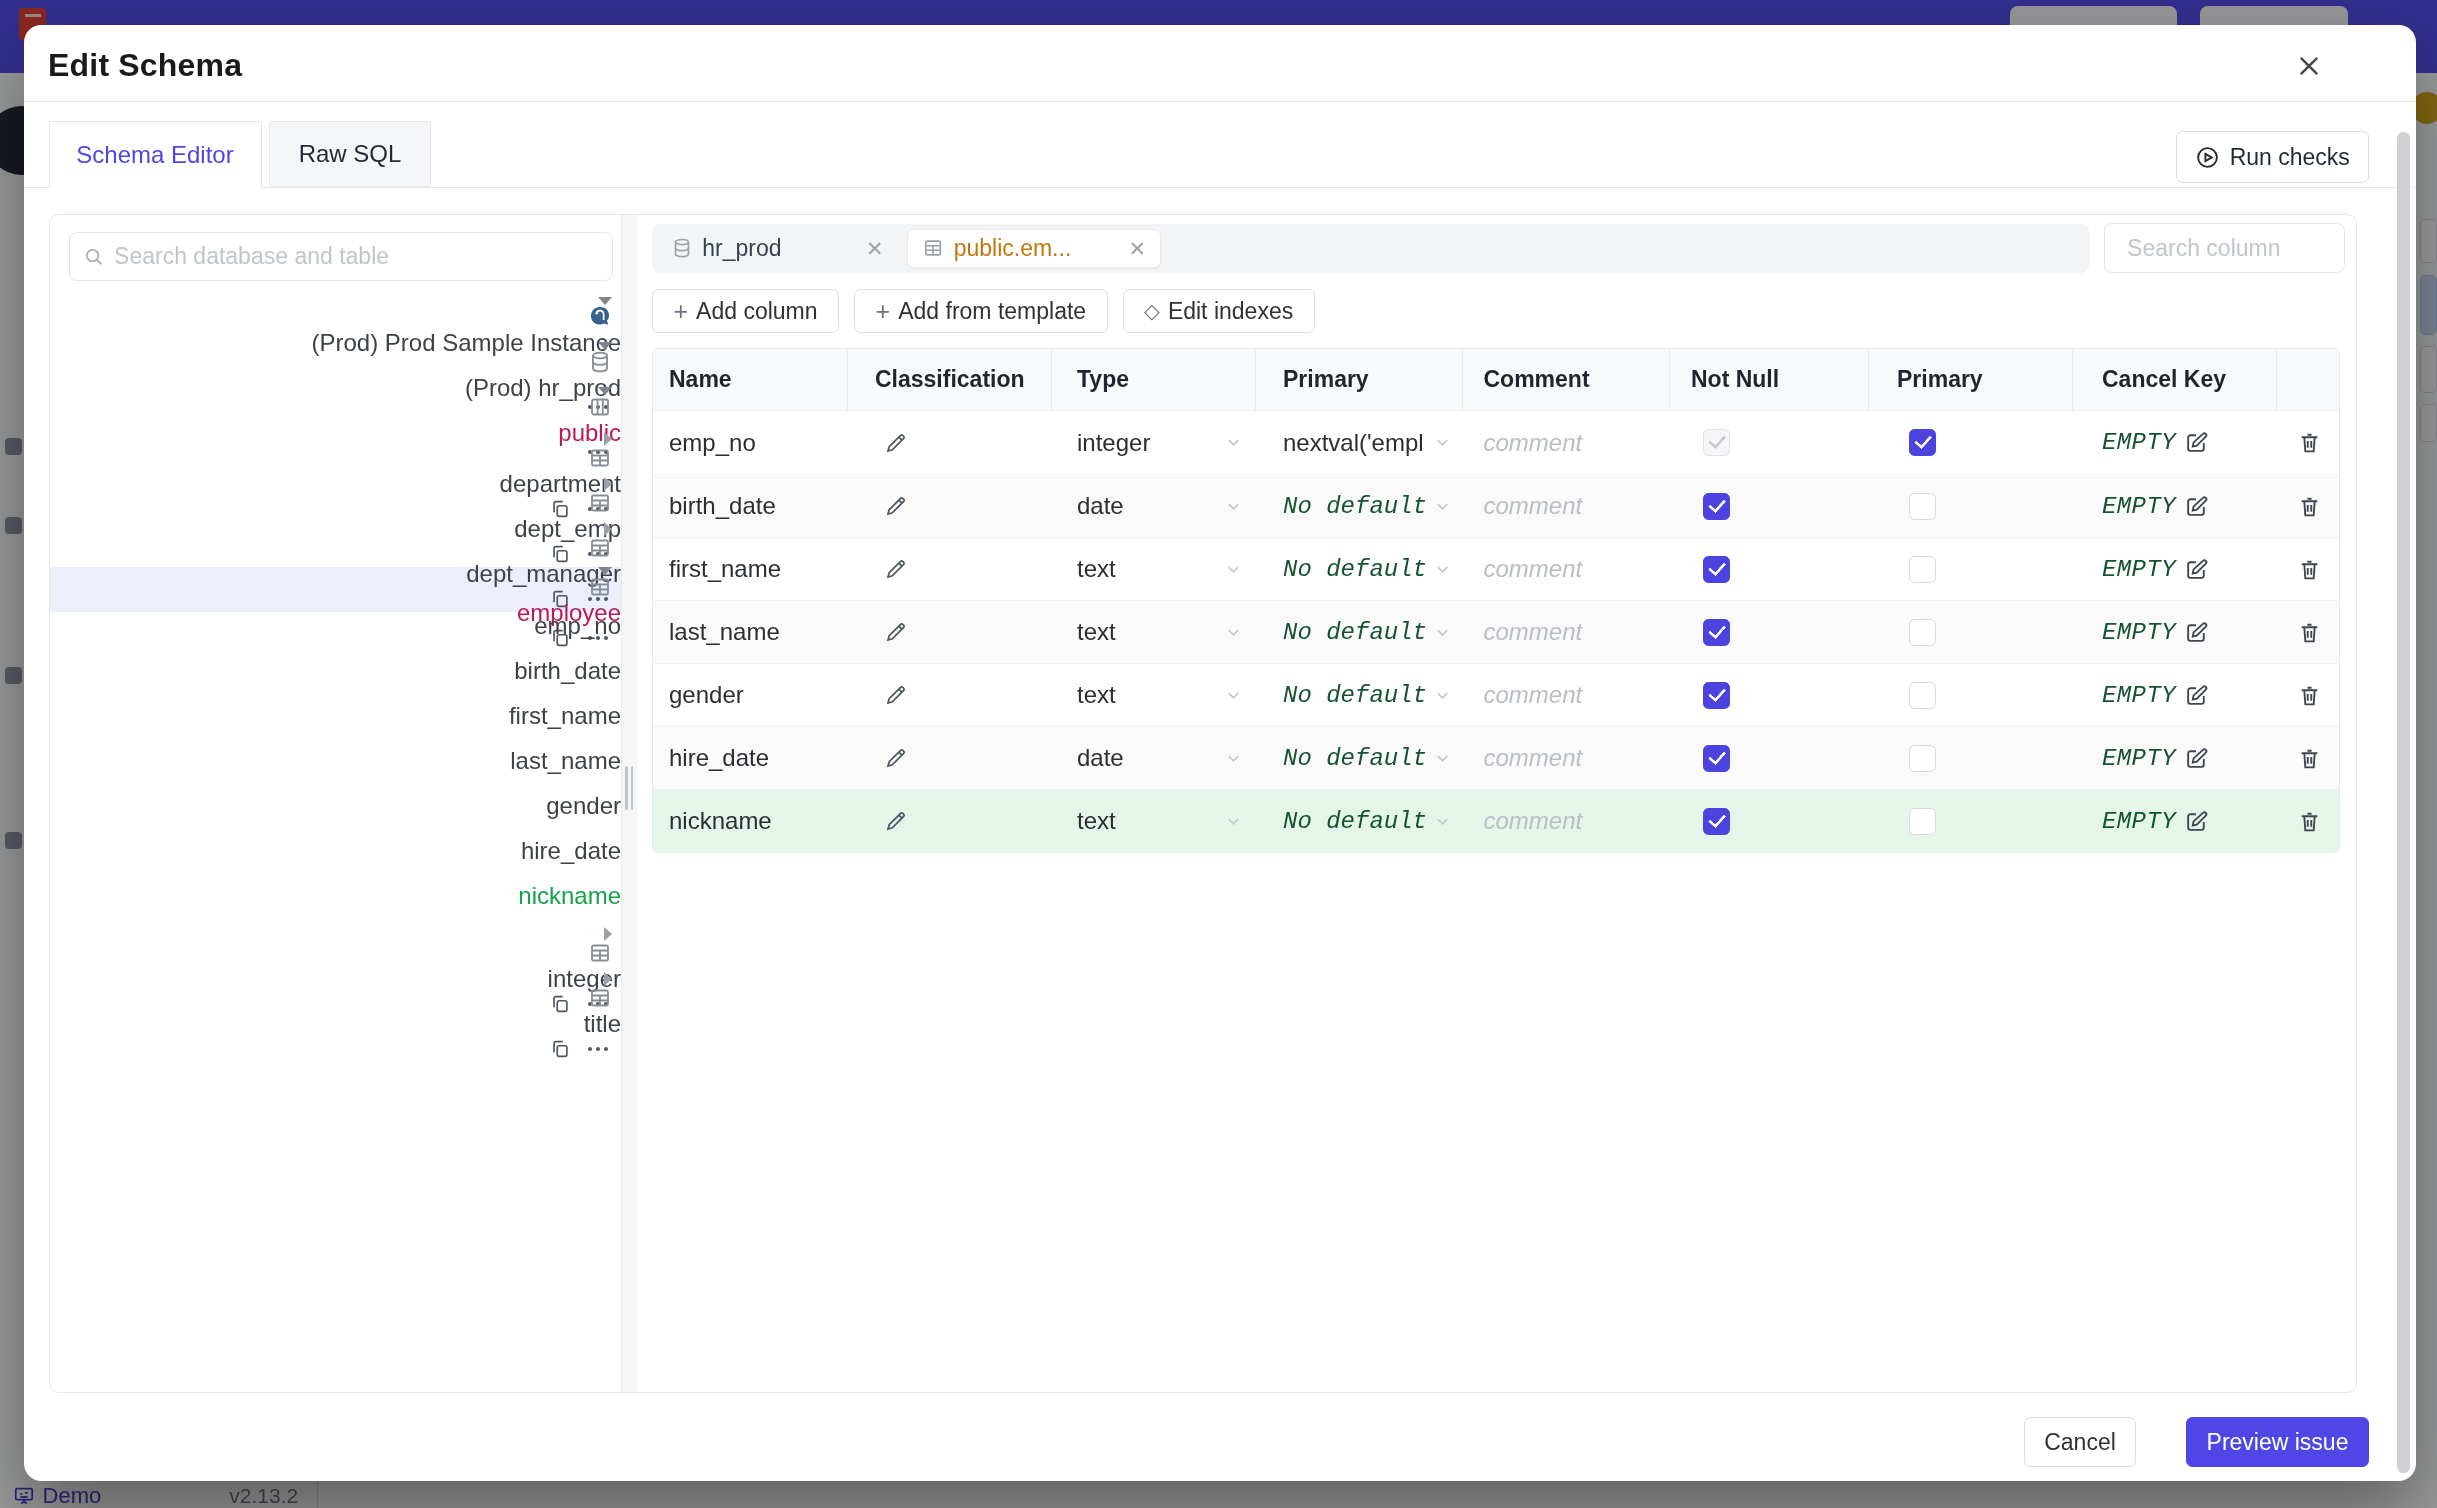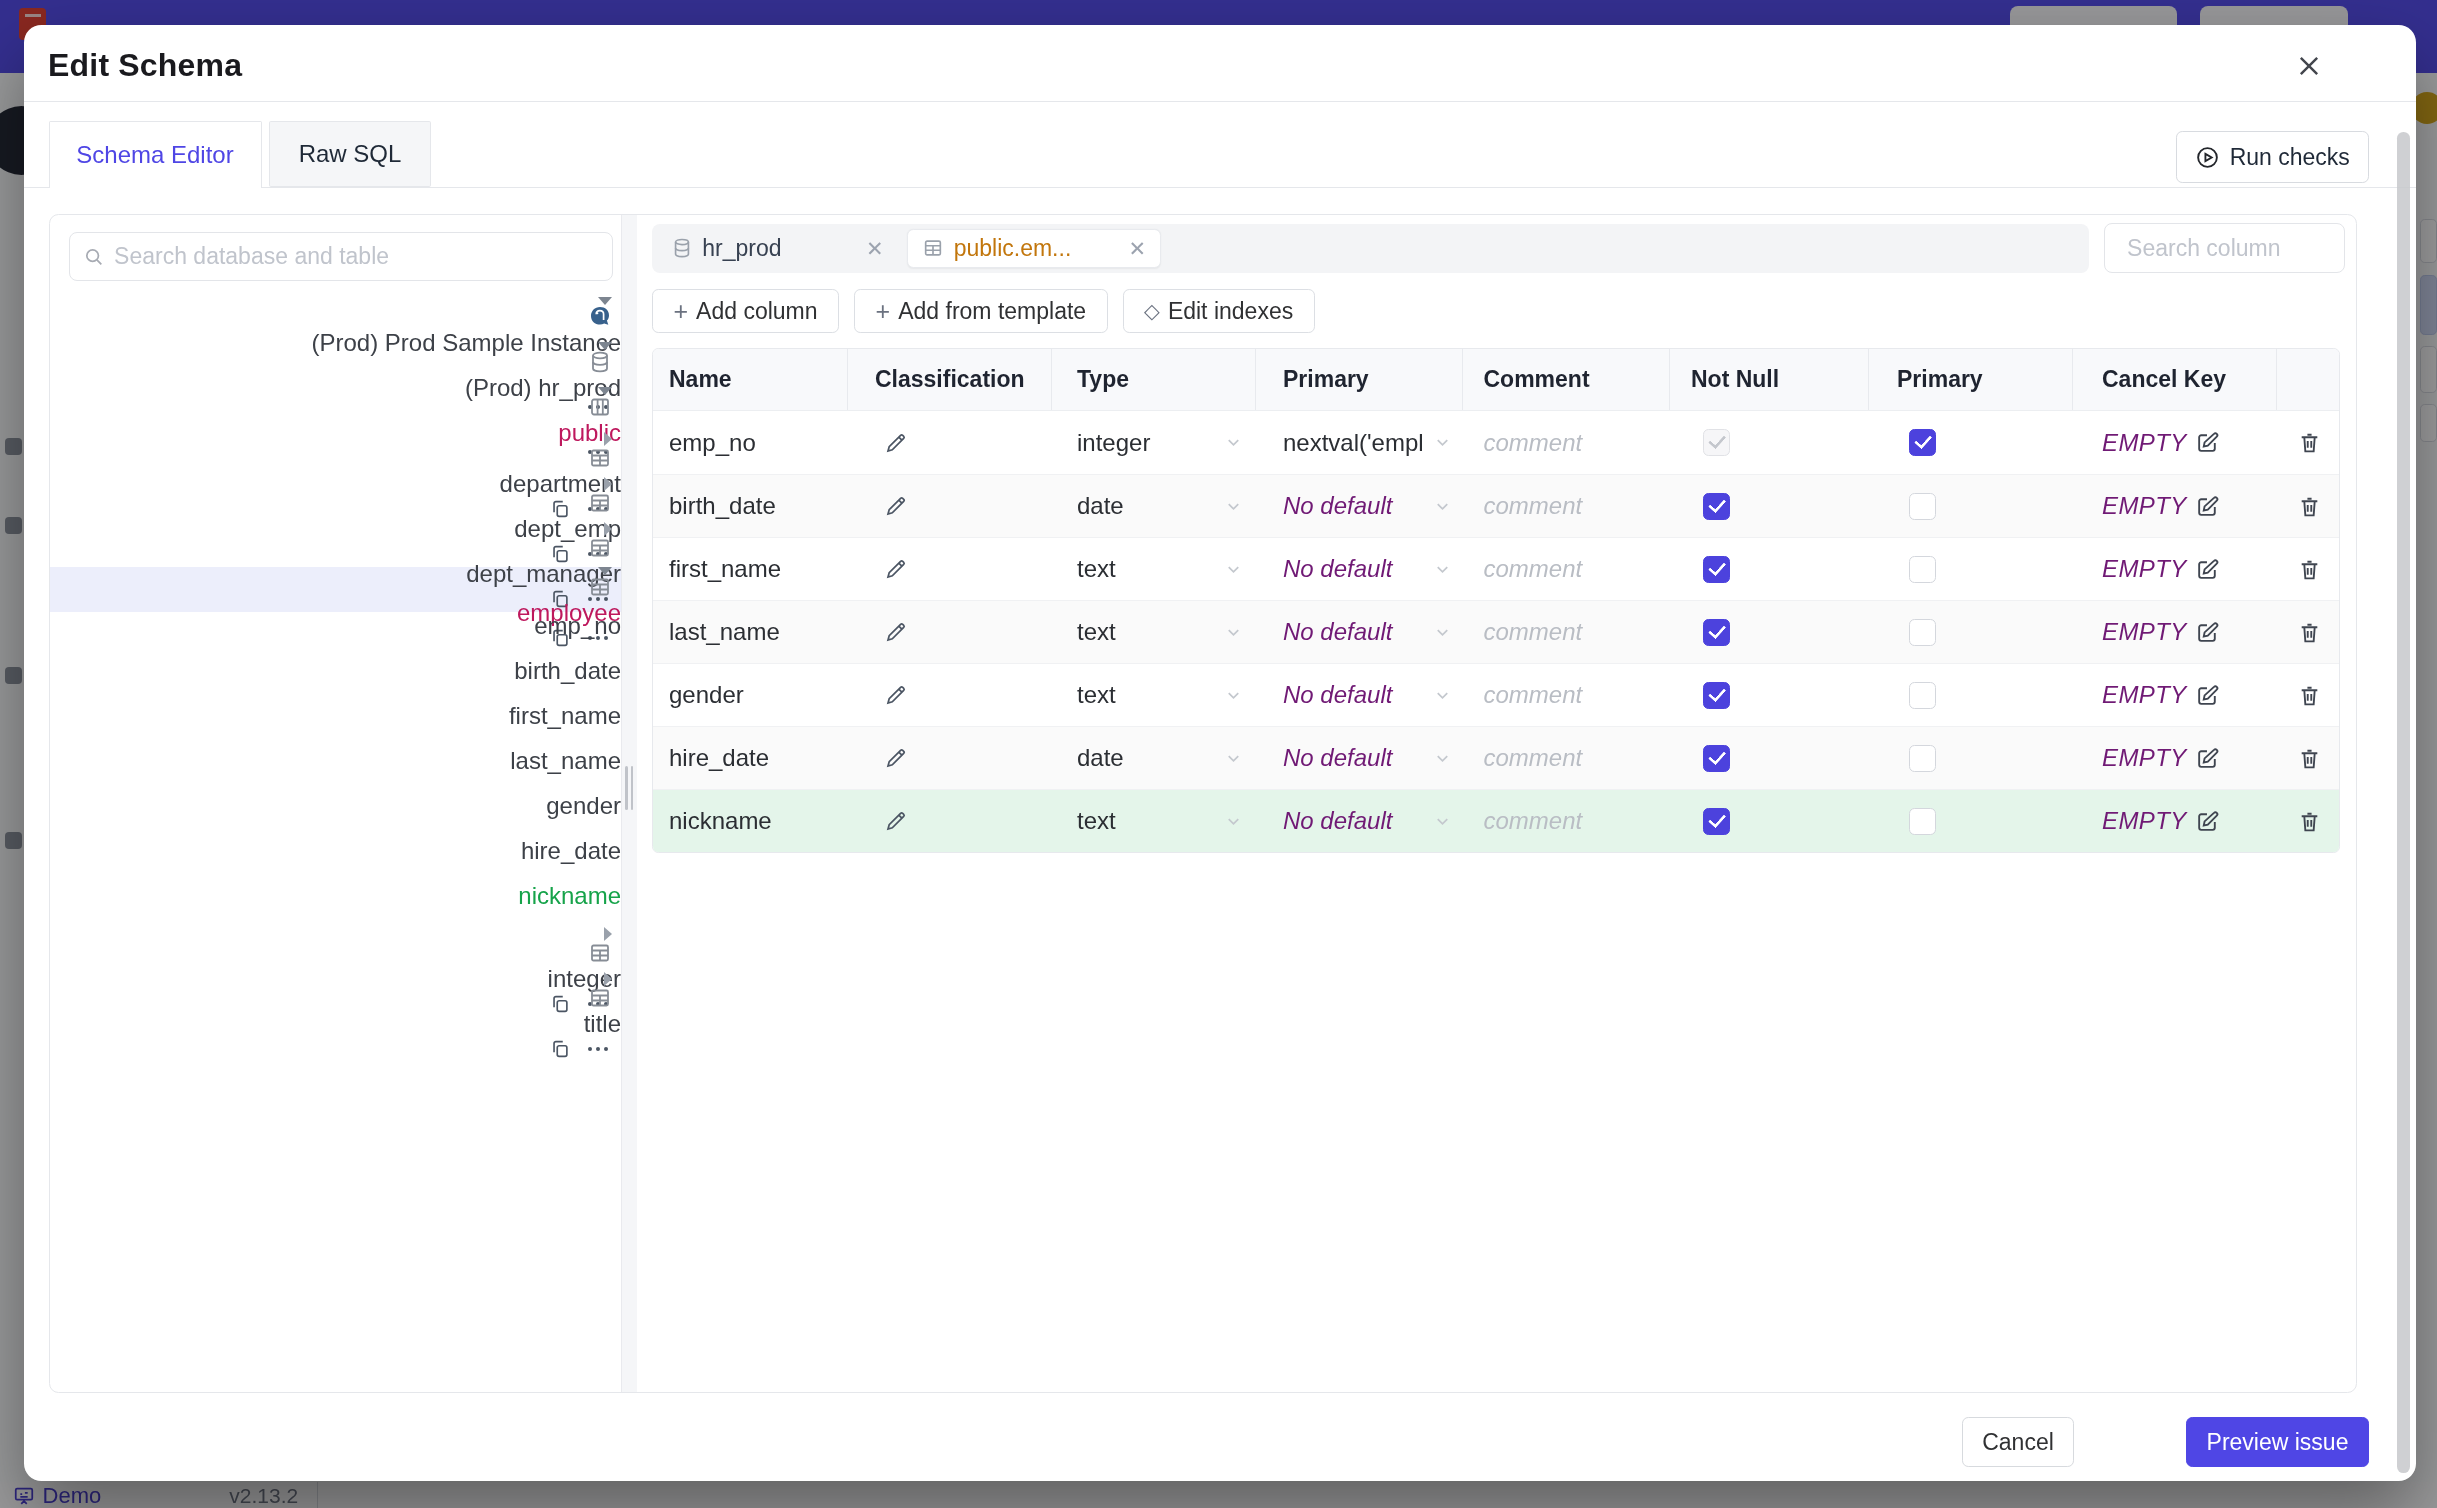--- a/index.html
+++ b/index.html
@@ -92,40 +92,40 @@
   .grow.head { background:#f8f9fb; height:62px; border-bottom:0.8px solid #eceef1; }
   .grow + .grow { border-top:0.8px solid #f0f1f3; }
   .grow.head + .grow { border-top:none; }
   .grow.stripe { background:#fafafa; }
   .grow.newrow { background:#e4f5ea; }
   .hcell { font-size:23px; font-weight:700; color:#1f2430; height:100%; display:flex; align-items:center; border-right:0.8px solid #e8eaee; }
   .hcell.last { border-right:none; }
   .cell { font-size:24px; color:#2b2e33; display:flex; align-items:center; height:100%; }
   .pl20{padding-left:16px;} .pl34{padding-left:27px;} .pl32{padding-left:25px;} .pl26{padding-left:20.5px;}
   .pl27{padding-left:21px;} .pl35{padding-left:28px;} .pl37{padding-left:29px;} .pl46{padding-left:36px;}
-  .ph { font-style:italic; color:#701a75; }
+  .ph { font-style:italic; color:#14532d;font-family:Liberation Mono, monospace; }
   .chev { width:19px; height:19px; color:#c4c8ce; margin-left:auto; }
   .chev.t { margin-right:12.6px; } .chev.d { margin-right:11px; }
   .cell .pencil { width:24px; height:24px; color:#4b5563; cursor:pointer; }
   .cmt { border:none; outline:none; background:transparent; width:158px; font-size:24px; font-style:italic; color:#2b2e33; font-family:inherit; }
   .cmt::placeholder { color:#b9bdc4; }
   .cb { width:27px; height:27px; border-radius:5.5px; border:1.6px solid #d4d7dd; background:#fff; position:relative; cursor:pointer; flex:none; }
   .cb.on { background:#4c42dd; border-color:#4c42dd; }
   .cb.on::after { content:""; position:absolute; left:8px; top:2.4px; width:7px; height:13.4px;
                   border:solid #fff; border-width:0 3.2px 3.2px 0; transform:rotate(42deg); border-radius:0.8px; }
   .cb.on.dis { background:#f6f6f8; border-color:#e1e2e6; }
   .cb.on.dis::after { border-color:#c4c7cd; }
   .fk { gap:8px; }
   .fk .ph { letter-spacing:0.4px; }
   .acticon { width:25px; height:25px; color:#3f4550; cursor:pointer; }
   .delcell { justify-content:center; }
 
   
   .fbtn { position:absolute; top:1392px; height:50px; border-radius:6.3px; font-size:23px; display:flex; align-items:center; justify-content:center; cursor:pointer; font-family:inherit; }
-  .btn-cancel { left:1938px; width:112px; background:#fff; border:0.8px solid #d7dade; color:#303133; }
+  .btn-cancel { left:2000px; width:112px; background:#fff; border:0.8px solid #d7dade; color:#303133; }
   .btn-primary { left:2162px; width:183px; background:#4f46e5; border:0.8px solid #4f46e5; color:#fff; font-weight:500; }
 
   .mscroll { position:absolute; left:2373px; top:107px; width:12.6px; height:1341px; background:#c7c8cb; border-radius:6.3px; opacity:.85; }
 
   svg.i, svg.chev, svg.pencil, svg.acticon, svg.nico { display:block; }
 </style>
 </head>
 <body>
 
 <svg width="0" height="0" style="position:absolute">

